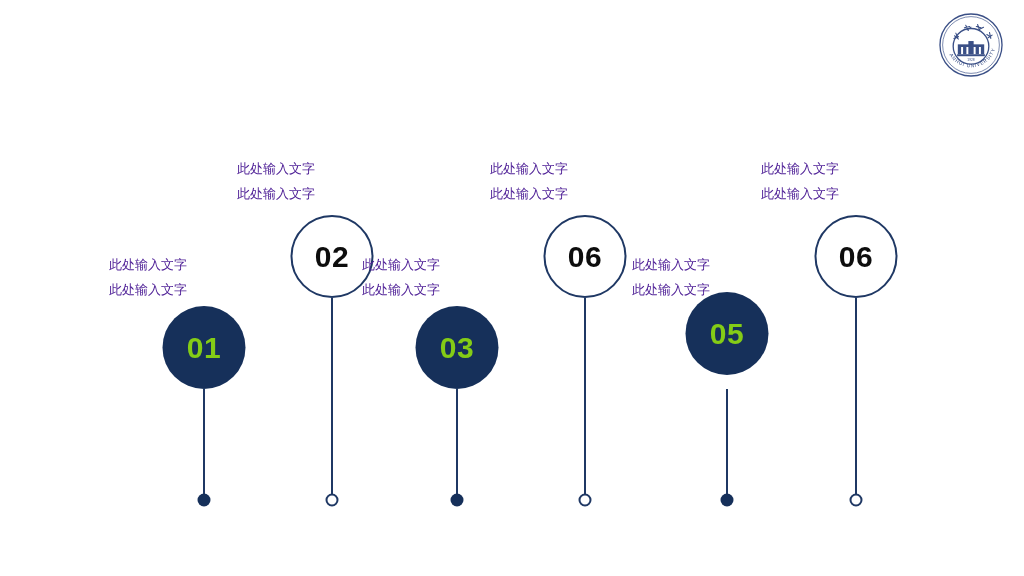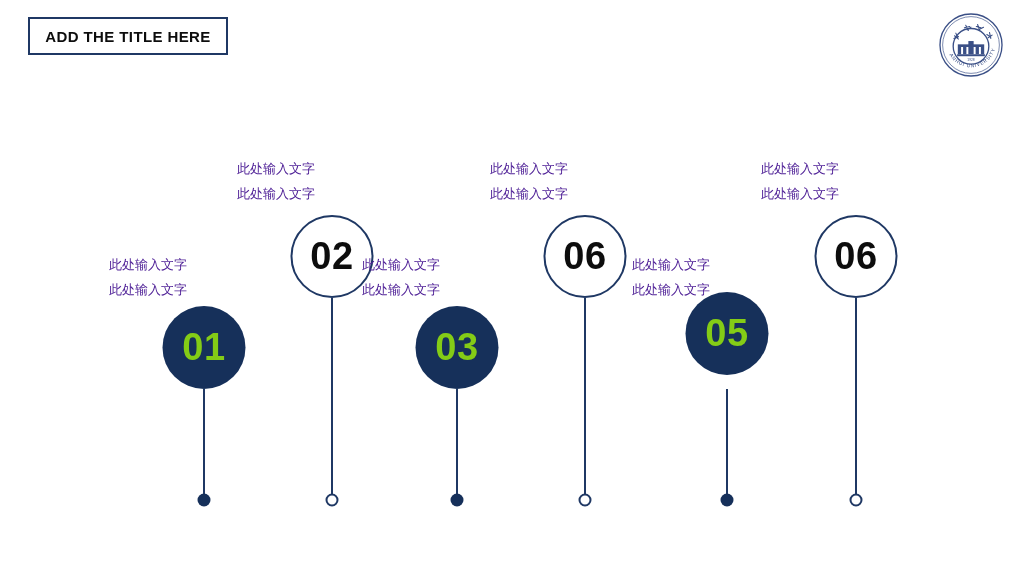--- a/index.html
+++ b/index.html
@@ -89,21 +89,21 @@
     position: absolute;
     transform: translateX(-50%);
     left: 0;
     width: 83px;
     height: 83px;
     border-radius: 50%;
     box-sizing: border-box;
     display: flex;
     align-items: center;
     justify-content: center;
-    font-size: 38px;
+    font-size: 30px;
     font-weight: bold;
     letter-spacing: 0.5px;
   }
   .bubble.filled {
     background: #16305a;
     color: #84cc16;
     border: none;
   }
   .bubble.outline {
     background: #ffffff;
@@ -127,27 +127,20 @@
     box-sizing: border-box;
   }
   .marker.filled  { background: #16305a; }
   .marker.outline { background: #ffffff; border: 2.5px solid #1f3864; }
 </style>
 </head>
 <body>
 
 <div id="slide">
 
-  <div id="title-frame">
-    <div class="brk left"></div>
-    <div class="brk right"></div>
-    <div class="bar top"></div>
-    <div class="bar bot"></div>
-    <div id="title-text">ADD THE TITLE HERE</div>
-  </div>
 
   <div id="logo">
     <svg viewBox="0 0 100 100" width="66" height="66" aria-hidden="true">
       <circle cx="50" cy="50" r="47" fill="#ffffff" stroke="#3a4f86" stroke-width="2"></circle>
       <circle cx="50" cy="50" r="43" fill="none" stroke="#3a4f86" stroke-width="1"></circle>
 
       <circle cx="50" cy="52" r="27" fill="none" stroke="#3a4f86" stroke-width="2"></circle>
 
       <g fill="#3a4f86">
         <rect x="30" y="49" width="40" height="4"></rect>

